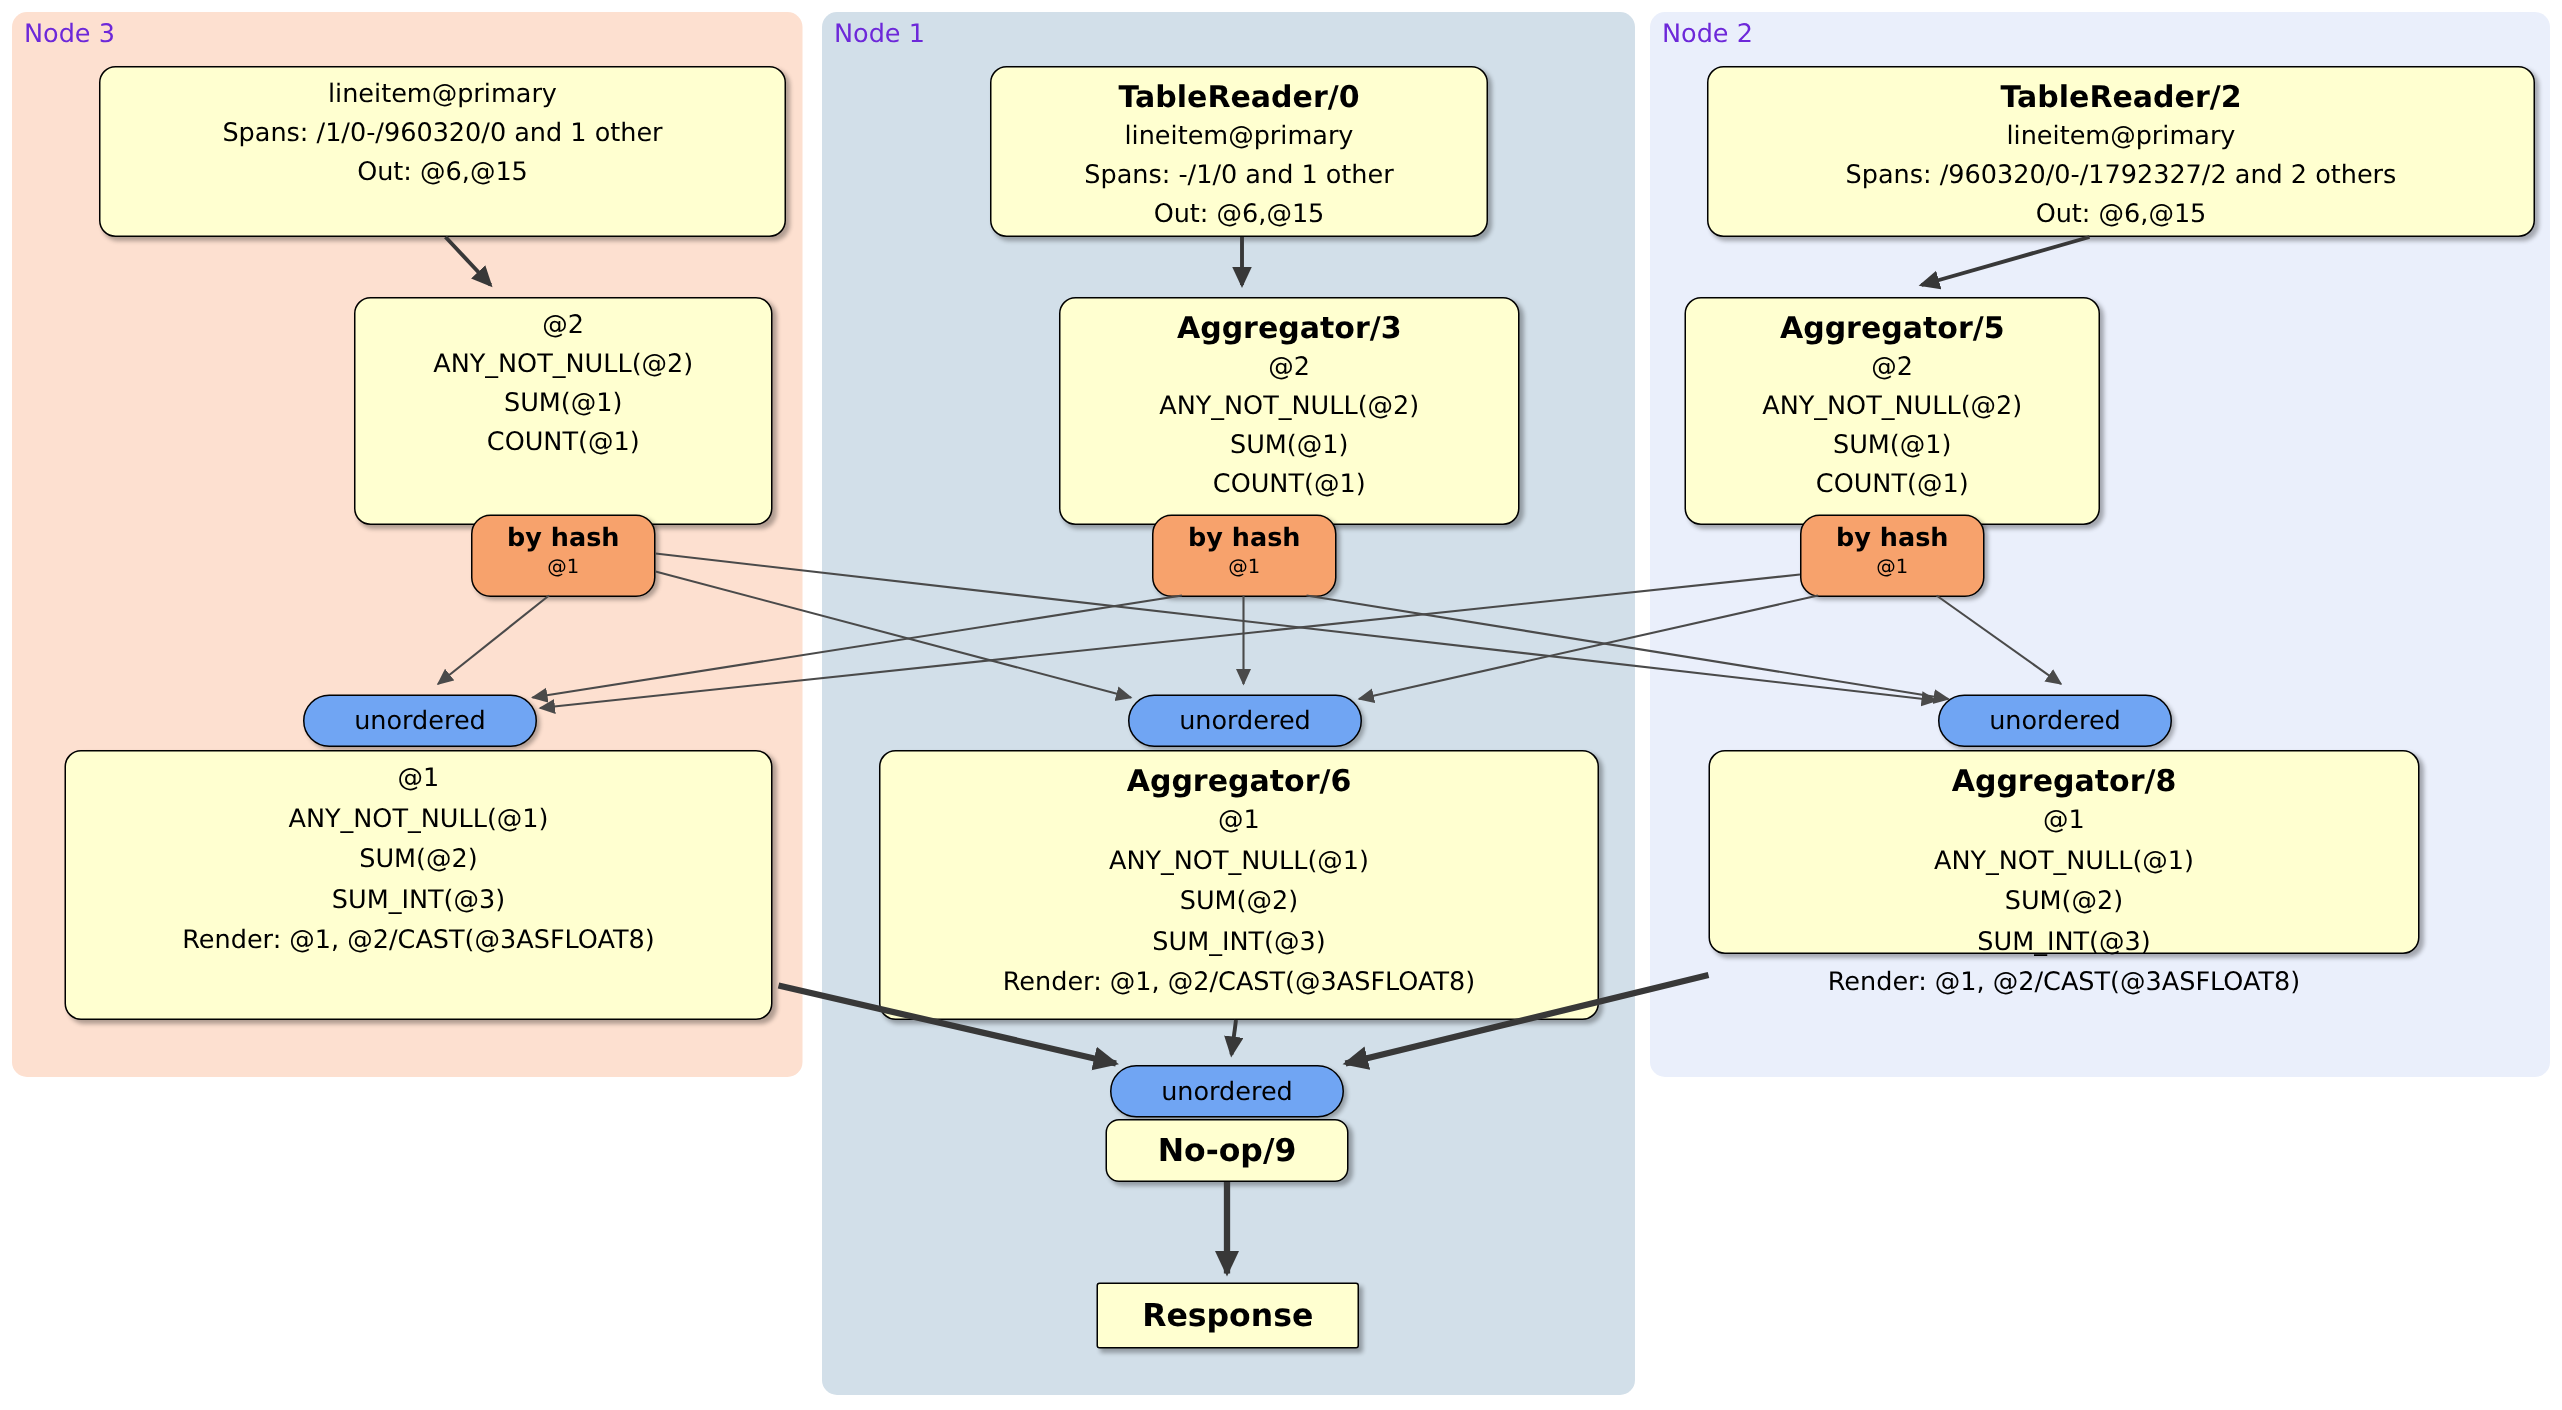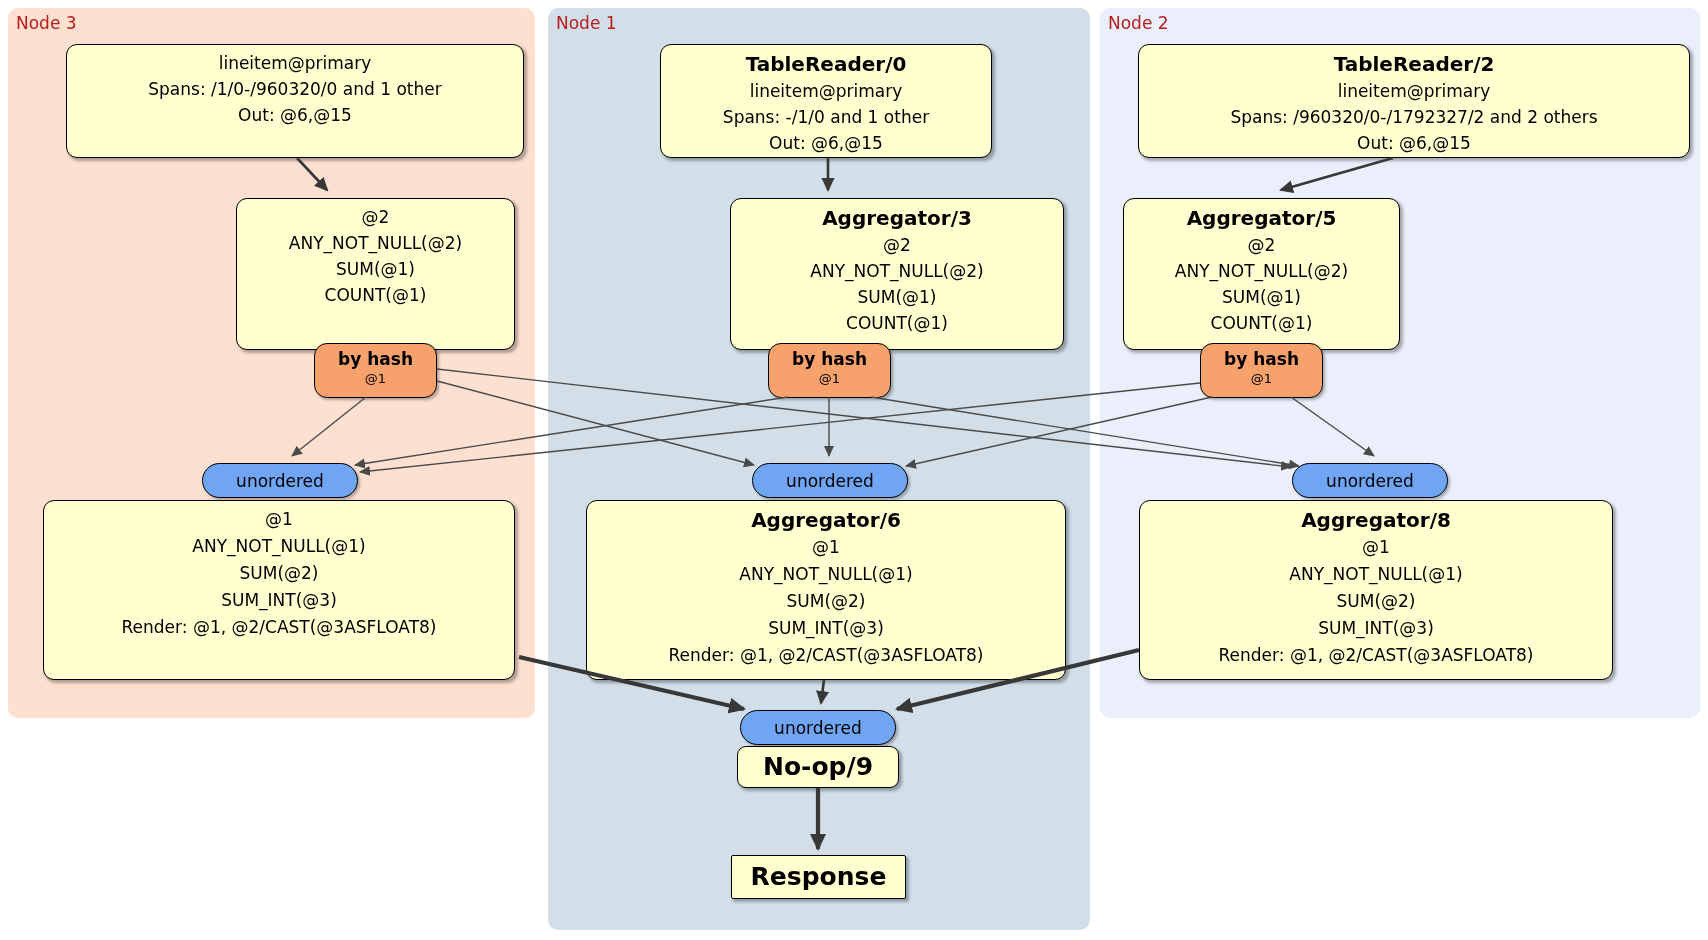--- a/index.html
+++ b/index.html
@@ -1,35 +1,35 @@
 <!DOCTYPE html>
 <html style="--node3-bg: #fde0d0; --node1-bg: #d2dfe9; --node2-bg: #eaeffb; --proc-bg: #ffffd0; --router-bg: #f7a26c; --sync-bg: #70a5f3; --edge-thin: #4a4a4a; --edge-thick: #383838;"><head>
 <meta charset="utf-8">
 <style>
   html,body{margin:0;padding:0;background:#ffffff;}
   #canvas{
     position:relative;width:1708px;height:940px;overflow:hidden;
     font-family:"DejaVu Sans","Liberation Sans",sans-serif;color:#000;
   }
   .region{position:absolute;border-radius:10px;}
-  .region-label{position:absolute;left:8px;top:5px;font-size:17px;color:#b91c1c;}
+  .region-label{position:absolute;left:8px;top:5px;font-size:17px;color:#6d28d9;}
   #region-node3{left:8px;top:8px;width:527px;height:710px;background:var(--node3-bg,#fde0d0);}
   #region-node1{left:548px;top:8px;width:542px;height:922px;background:var(--node1-bg,#d2dfe9);}
   #region-node2{left:1100px;top:8px;width:600px;height:710px;background:var(--node2-bg,#eaeffb);}
   .proc{
     position:absolute;background:var(--proc-bg,#ffffd0);
     border:1.6px solid #000;border-radius:11px;text-align:center;
     box-shadow:2.5px 2.5px 3px rgba(0,0,0,0.30);
     padding-top:5px;box-sizing:border-box;
   }
   .proc .title{font-weight:bold;font-size:20px;line-height:28px;}
   .proc .line{font-size:17px;line-height:26px;white-space:nowrap;}
   .proc-lower .line{line-height:27px;}
   .proc-single{display:flex;align-items:center;justify-content:center;padding-top:0;}
-  .proc-single .title{font-size:25px;line-height:22px;}
+  .proc-single .title{font-size:21px;line-height:22px;}
   .router{
     position:absolute;background:var(--router-bg,#f7a26c);
     border:1.8px solid #000;border-radius:13px;text-align:center;
     box-shadow:2px 2px 3px rgba(0,0,0,0.30);box-sizing:border-box;padding-top:3px;
   }
   .router .rlabel{font-weight:bold;font-size:17px;line-height:24px;}
   .router .rdetail{font-size:13px;line-height:16px;}
   .sync{
     position:absolute;background:var(--sync-bg,#70a5f3);
     border:1.8px solid #000;border-radius:18px;
@@ -74,21 +74,21 @@
     <div class="line">Spans: /960320/0-/1792327/2 and 2 others</div>
     <div class="line">Out: @6,@15</div>
   </div>
 
   <div class="proc" style="left:236px;top:198px;width:279px;height:152px;">
     <div class="line">@2</div>
     <div class="line">ANY_NOT_NULL(@2)</div>
     <div class="line">SUM(@1)</div>
     <div class="line">COUNT(@1)</div>
   </div>
-  <div class="proc" style="left:730px;top:198px;width:334px;height:152px;">
+  <div class="proc" style="left:706px;top:198px;width:307px;height:152px;">
     <div class="title">Aggregator/3</div>
     <div class="line">@2</div>
     <div class="line">ANY_NOT_NULL(@2)</div>
     <div class="line">SUM(@1)</div>
     <div class="line">COUNT(@1)</div>
   </div>
   <div class="proc" style="left:1123px;top:198px;width:277px;height:152px;">
     <div class="title">Aggregator/5</div>
     <div class="line">@2</div>
     <div class="line">ANY_NOT_NULL(@2)</div>
@@ -127,21 +127,21 @@
     <div class="line">Render: @1, @2/CAST(@3ASFLOAT8)</div>
   </div>
   <div class="proc proc-lower" style="left:586px;top:500px;width:480px;height:180px;">
     <div class="title">Aggregator/6</div>
     <div class="line">@1</div>
     <div class="line">ANY_NOT_NULL(@1)</div>
     <div class="line">SUM(@2)</div>
     <div class="line">SUM_INT(@3)</div>
     <div class="line">Render: @1, @2/CAST(@3ASFLOAT8)</div>
   </div>
-  <div class="proc proc-lower" style="left:1139px;top:500px;width:474px;height:180px;">
+  <div class="proc proc-lower" style="left:1139px;top:500px;width:474px;height:136px;">
     <div class="title">Aggregator/8</div>
     <div class="line">@1</div>
     <div class="line">ANY_NOT_NULL(@1)</div>
     <div class="line">SUM(@2)</div>
     <div class="line">SUM_INT(@3)</div>
     <div class="line">Render: @1, @2/CAST(@3ASFLOAT8)</div>
   </div>
 
   <div class="sync" style="left:740px;top:710px;width:156px;height:35px;">
     <span>unordered</span>

